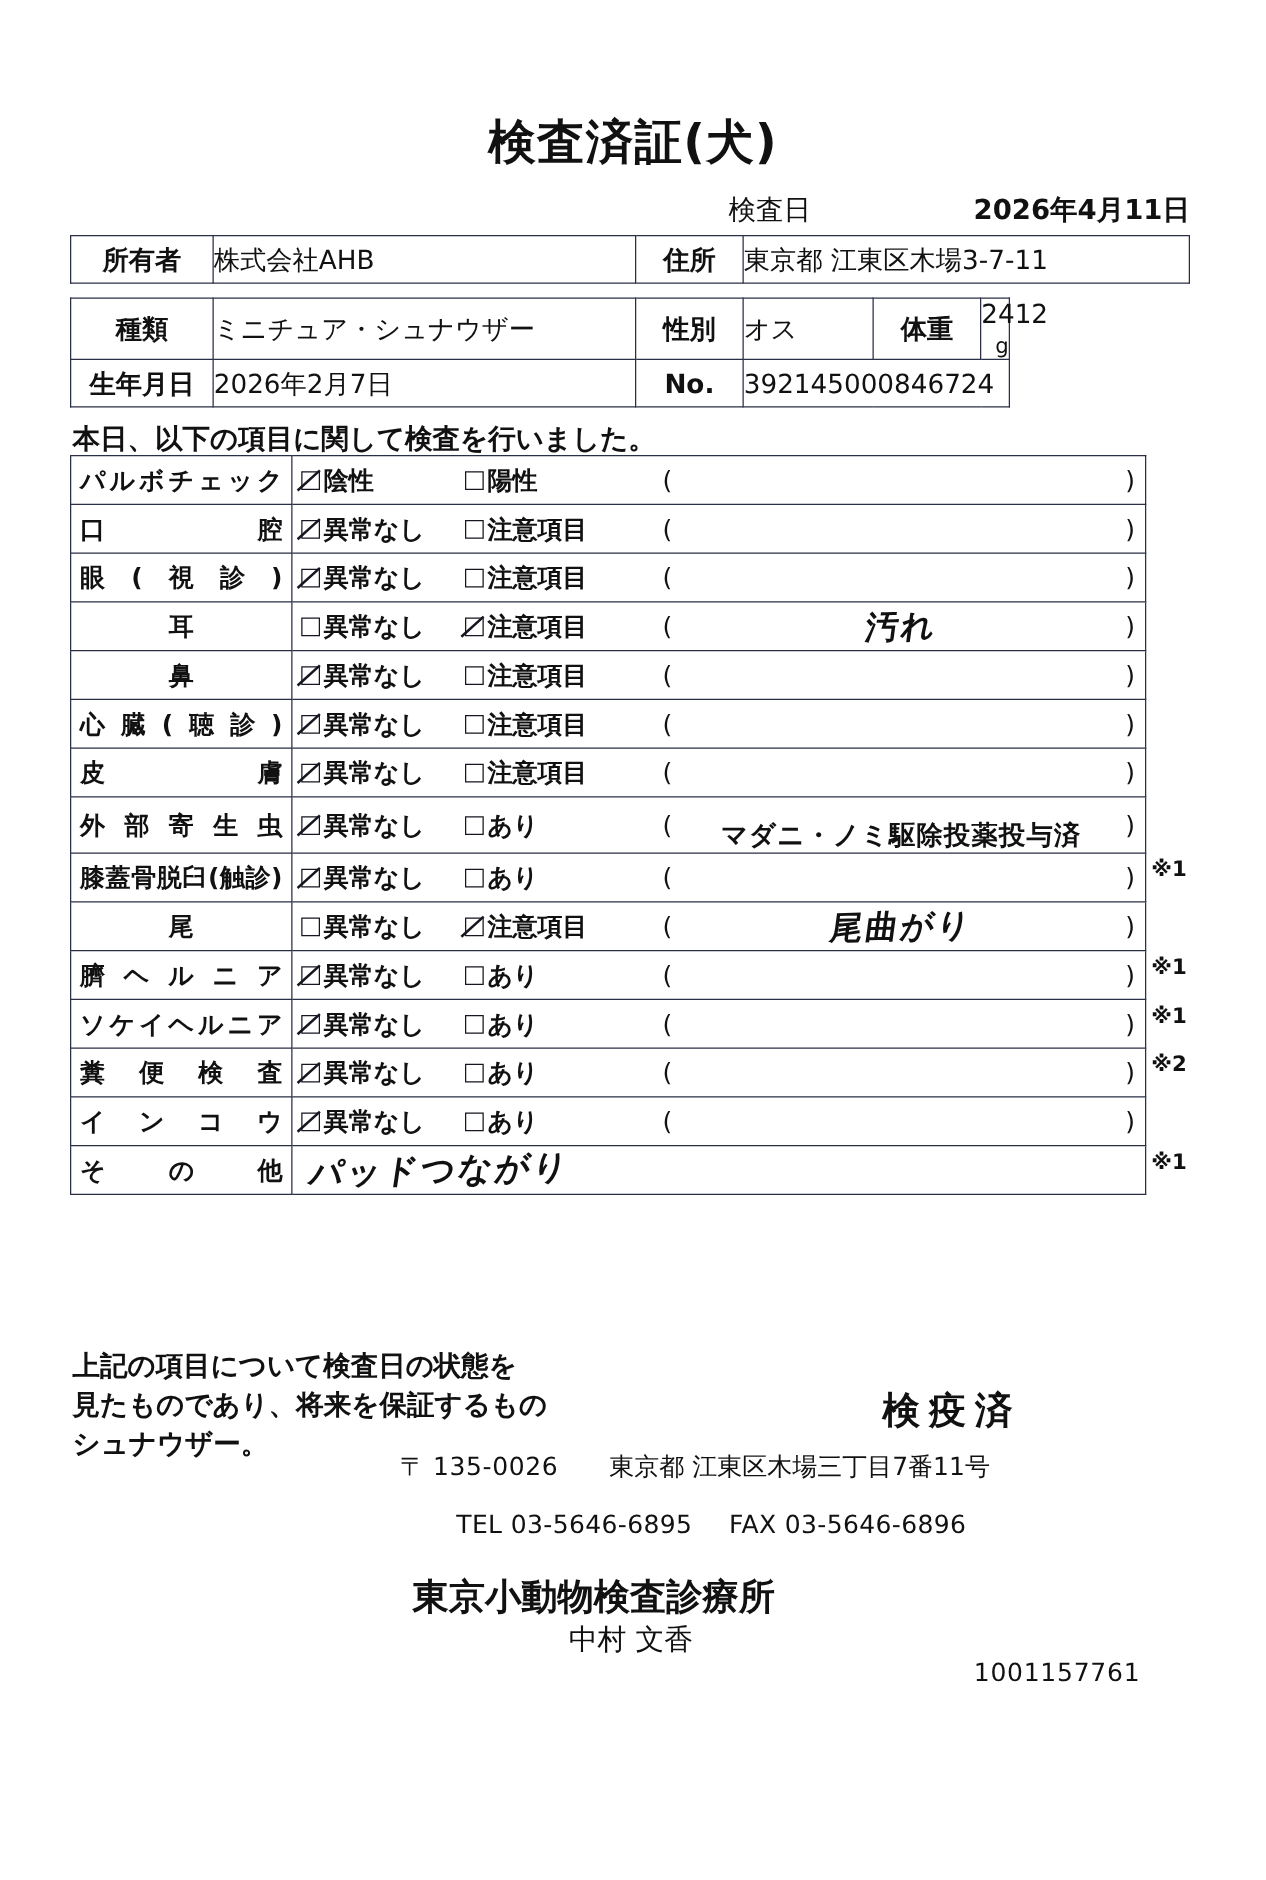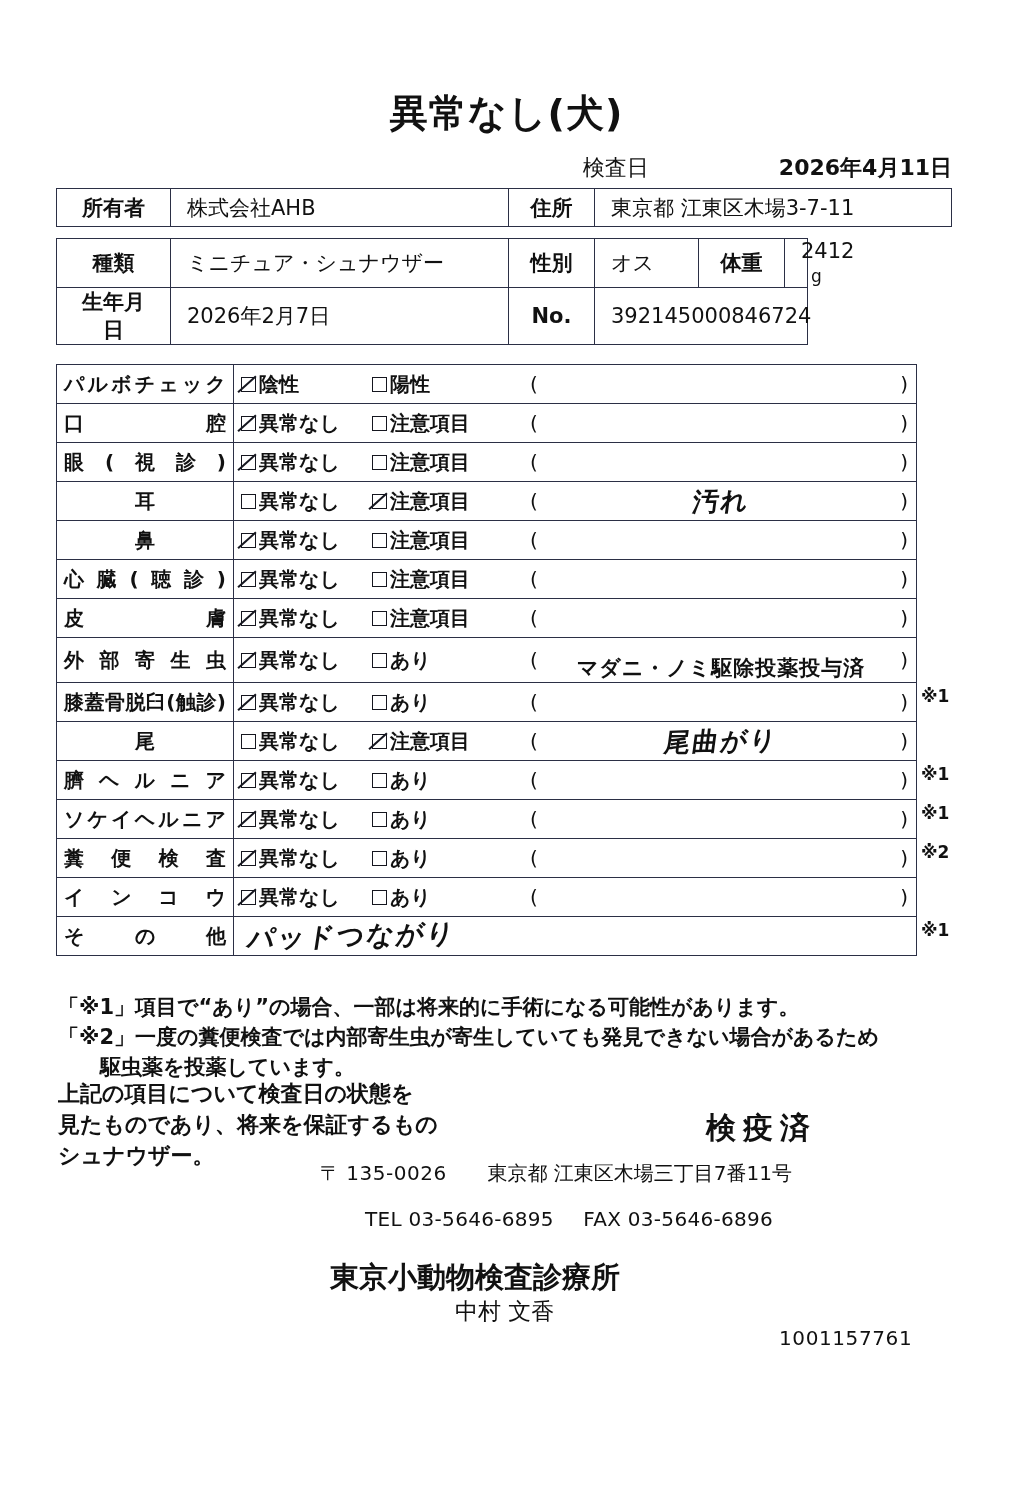--- a/index.html
+++ b/index.html
@@ -21,21 +21,21 @@
   .exam-date-row {
     position: absolute; left: 0; top: 153px; width: 952px;
     display: flex; justify-content: flex-end; align-items: baseline;
     font-size: 22px;
   }
   .exam-date-label { margin-right: 130px; }
   .exam-date-value { font-weight: 600; letter-spacing: 0px; }
 
   
   .tbl { position: absolute; border-collapse: collapse; table-layout: fixed; }
-  .tbl td { border: 1.6px solid #2b2f45; padding: 0 16px; font-size: 21px; height: 38px; vertical-align: middle; }
+  .tbl td { border: 1.6px solid #2b2f45; padding: 0 0; font-size: 21px; height: 38px; vertical-align: middle; }
   .c-lab { text-align: center; font-weight: 600; }
   .c-val { text-align: left; }
   .c-num { text-align: right; padding-right: 10px; }
 
   #owner-table { left: 56px; top: 188px; width: 896px; }
   #animal-table { left: 56px; top: 238px; width: 752px; }
 
   
   .intro {
     position: absolute; left: 58px; top: 336px;
@@ -127,21 +127,21 @@
   .clinic-tel { position: absolute; left: 333px; top: 1207px; font-size: 20px; letter-spacing: 0.3px; margin-left: 32px; }
   .clinic-name { position: absolute; left: 330px; top: 1258px; font-size: 29px; font-weight: 600; }
   .clinic-person { position: absolute; left: 455px; top: 1296px; font-size: 23px; }
   .serial { position: absolute; left: 779px; top: 1326px; font-size: 20px; letter-spacing: 0.6px; }
 </style>
 </head>
 <body>
 
 <div class="page">
 
-  <div class="title">異常なし(犬)</div>
+  <div class="title">検査済証(犬)</div>
 
   <div class="exam-date-row">
     <span class="exam-date-label">検査日</span>
     <span class="exam-date-value">2026年4月11日</span>
   </div>
 
   <table class="tbl" id="owner-table">
     <colgroup>
         <col style="width:114px">
         <col style="width:338px">
@@ -181,20 +181,21 @@
       </tr>
       <tr>
         <td class="c-lab">生年月日</td>
         <td class="c-val">2026年2月7日</td>
         <td class="c-lab">No.</td>
         <td class="c-val" colspan="3">392145000846724</td>
       </tr>
     </tbody>
   </table>
 
+  <div class="intro">本日、以下の項目に関して検査を行いました。</div>
 
   <table id="inspect-table">
     <tbody id="inspect-body">
         <tr>
           <td class="lbl">パルボチェック</td>
           <td class="opts">
             <div class="optwrap">
               <span class="opt first">
                 <span class="box checked"></span>
                 <span>陰性</span>
@@ -488,25 +489,20 @@
       <div class="mark-cell"></div>
       <div class="mark-cell">※1</div>
       <div class="mark-cell"></div>
       <div class="mark-cell">※1</div>
       <div class="mark-cell">※1</div>
       <div class="mark-cell">※2</div>
       <div class="mark-cell"></div>
       <div class="mark-cell">※1</div>
     </div>
 
-  <div class="footnotes">
-    <div>「※1」項目で“あり”の場合、一部は将来的に手術になる可能性があります。</div>
-    <div>「※2」一度の糞便検査では内部寄生虫が寄生していても発見できない場合があるため</div>
-    <div class="fn-indent">駆虫薬を投薬しています。</div>
-  </div>
 
   <div class="disclaimer">
     <div>上記の項目について検査日の状態を</div>
     <div>見たものであり、将来を保証するもの</div>
     <div>シュナウザー。</div>
   </div>
 
   <div class="quarantine">検疫済</div>
 
   <div class="clinic-addr">

